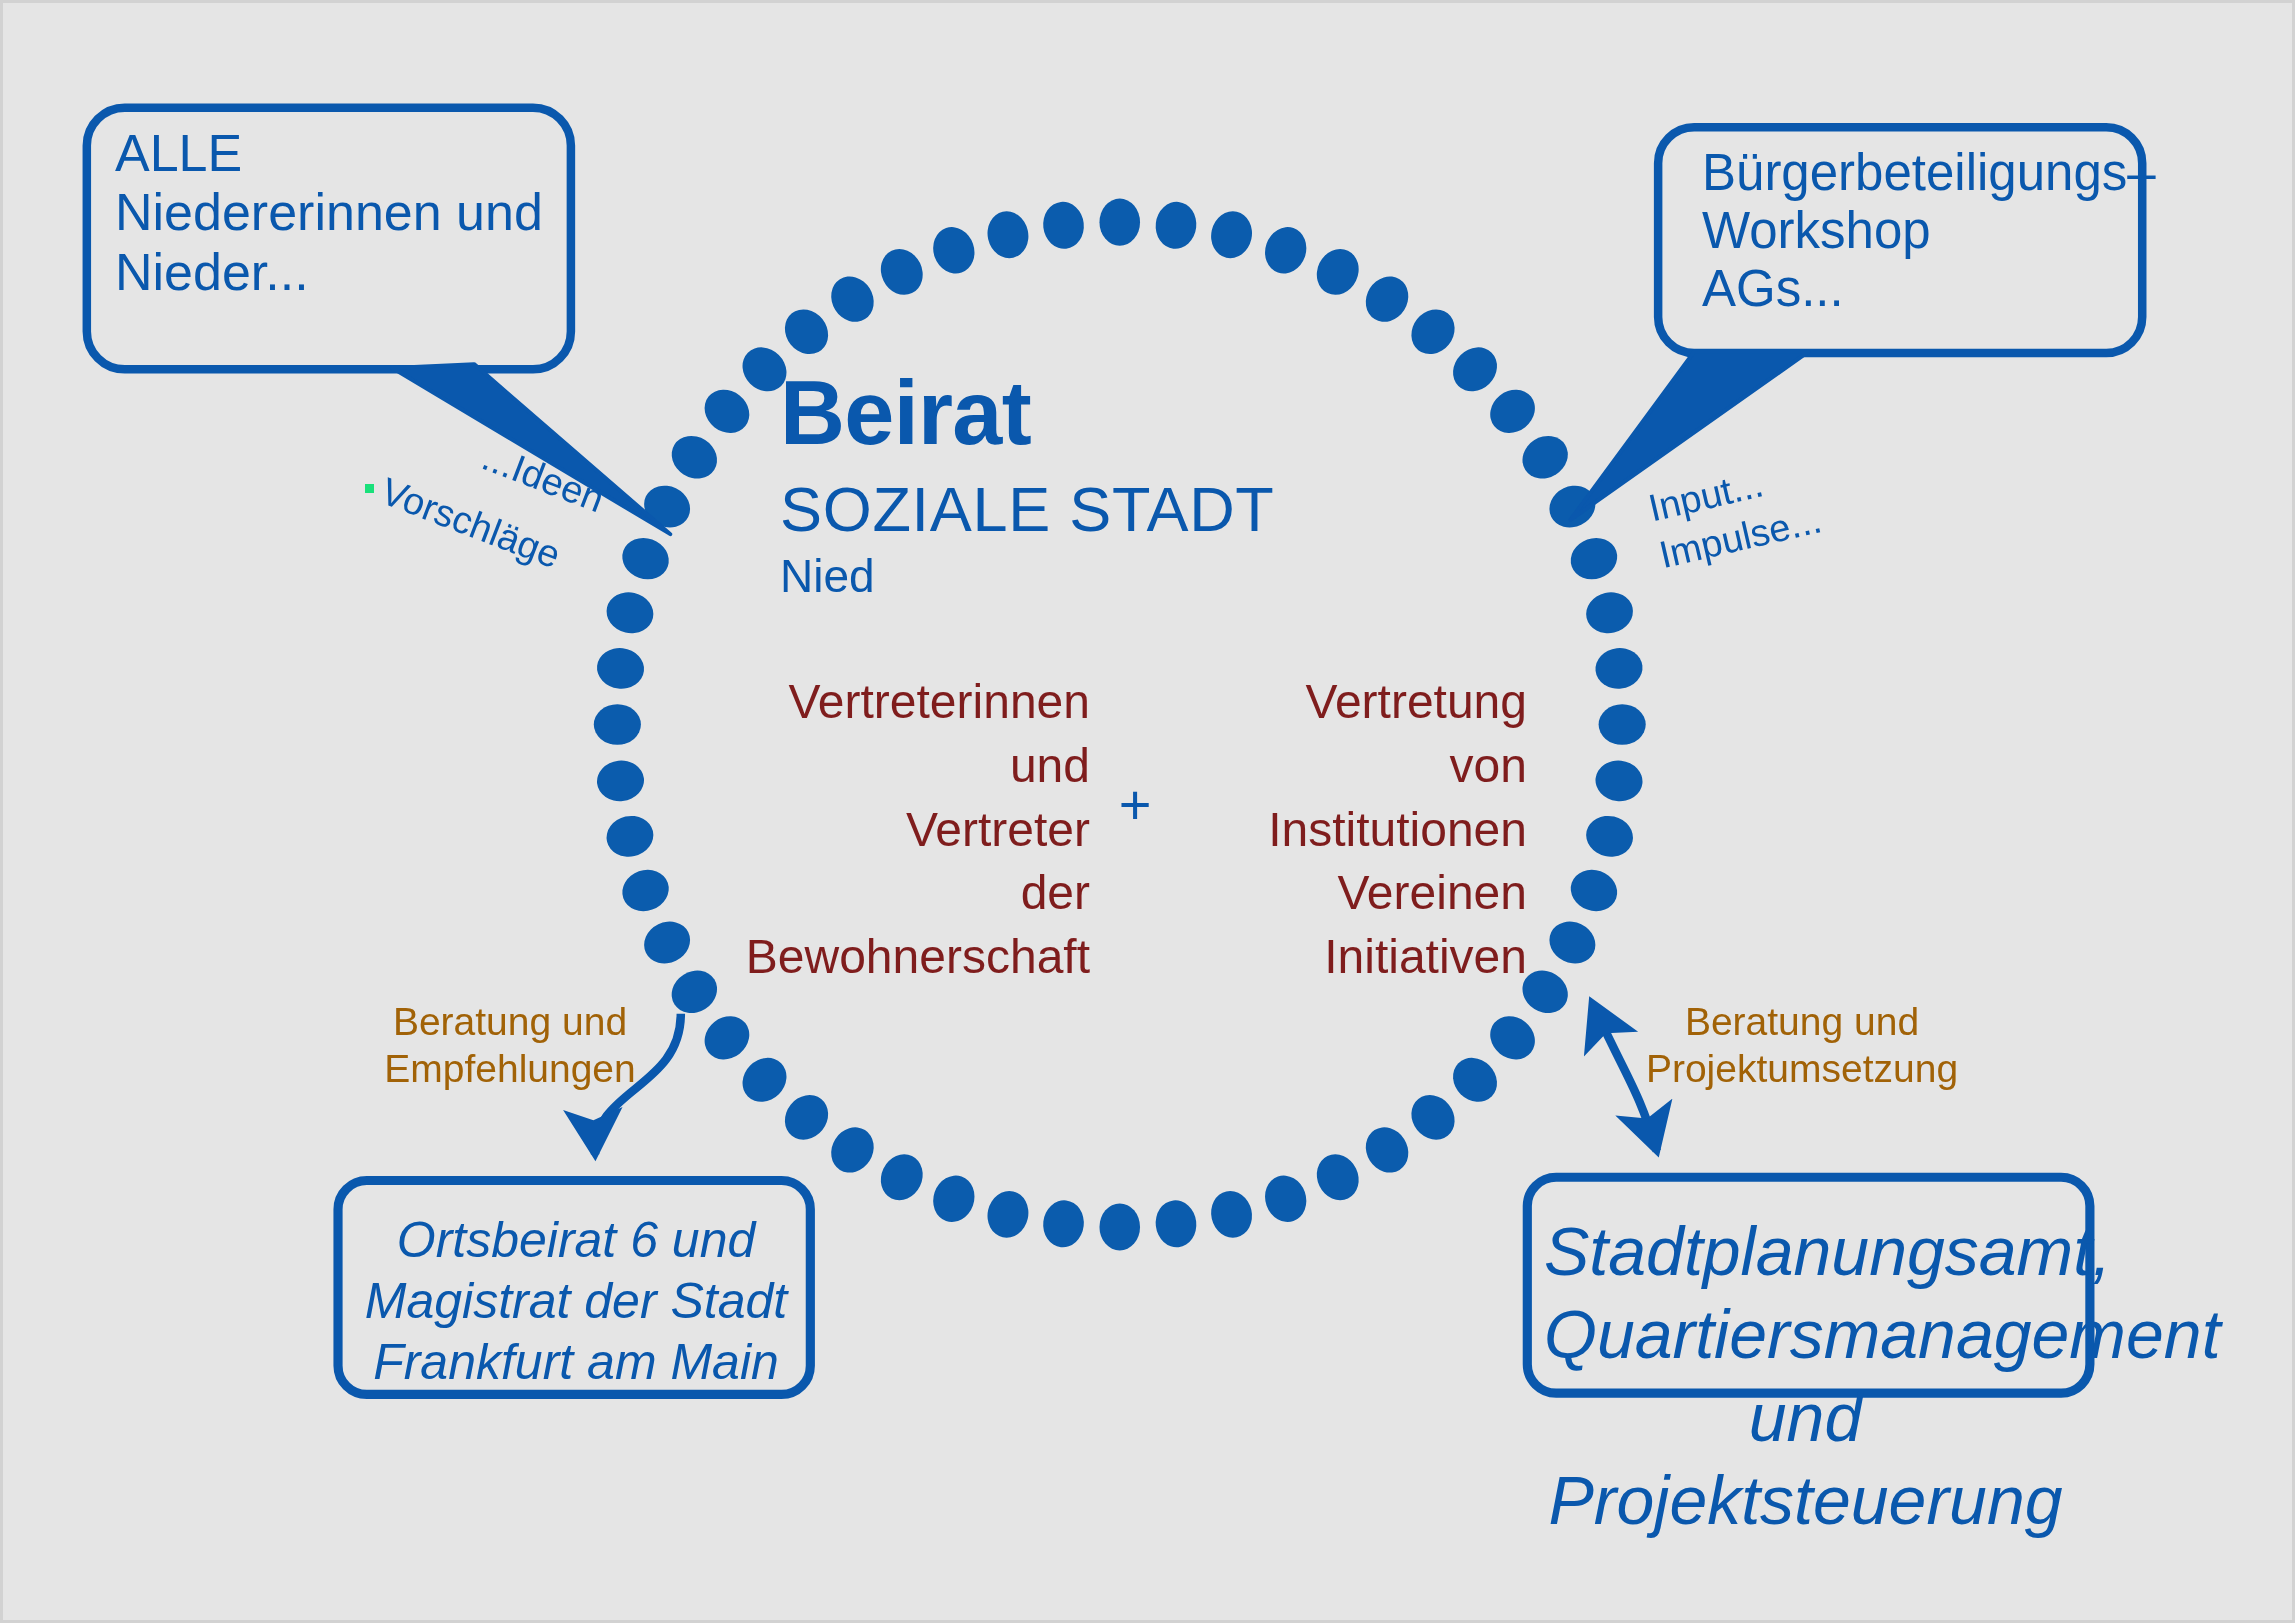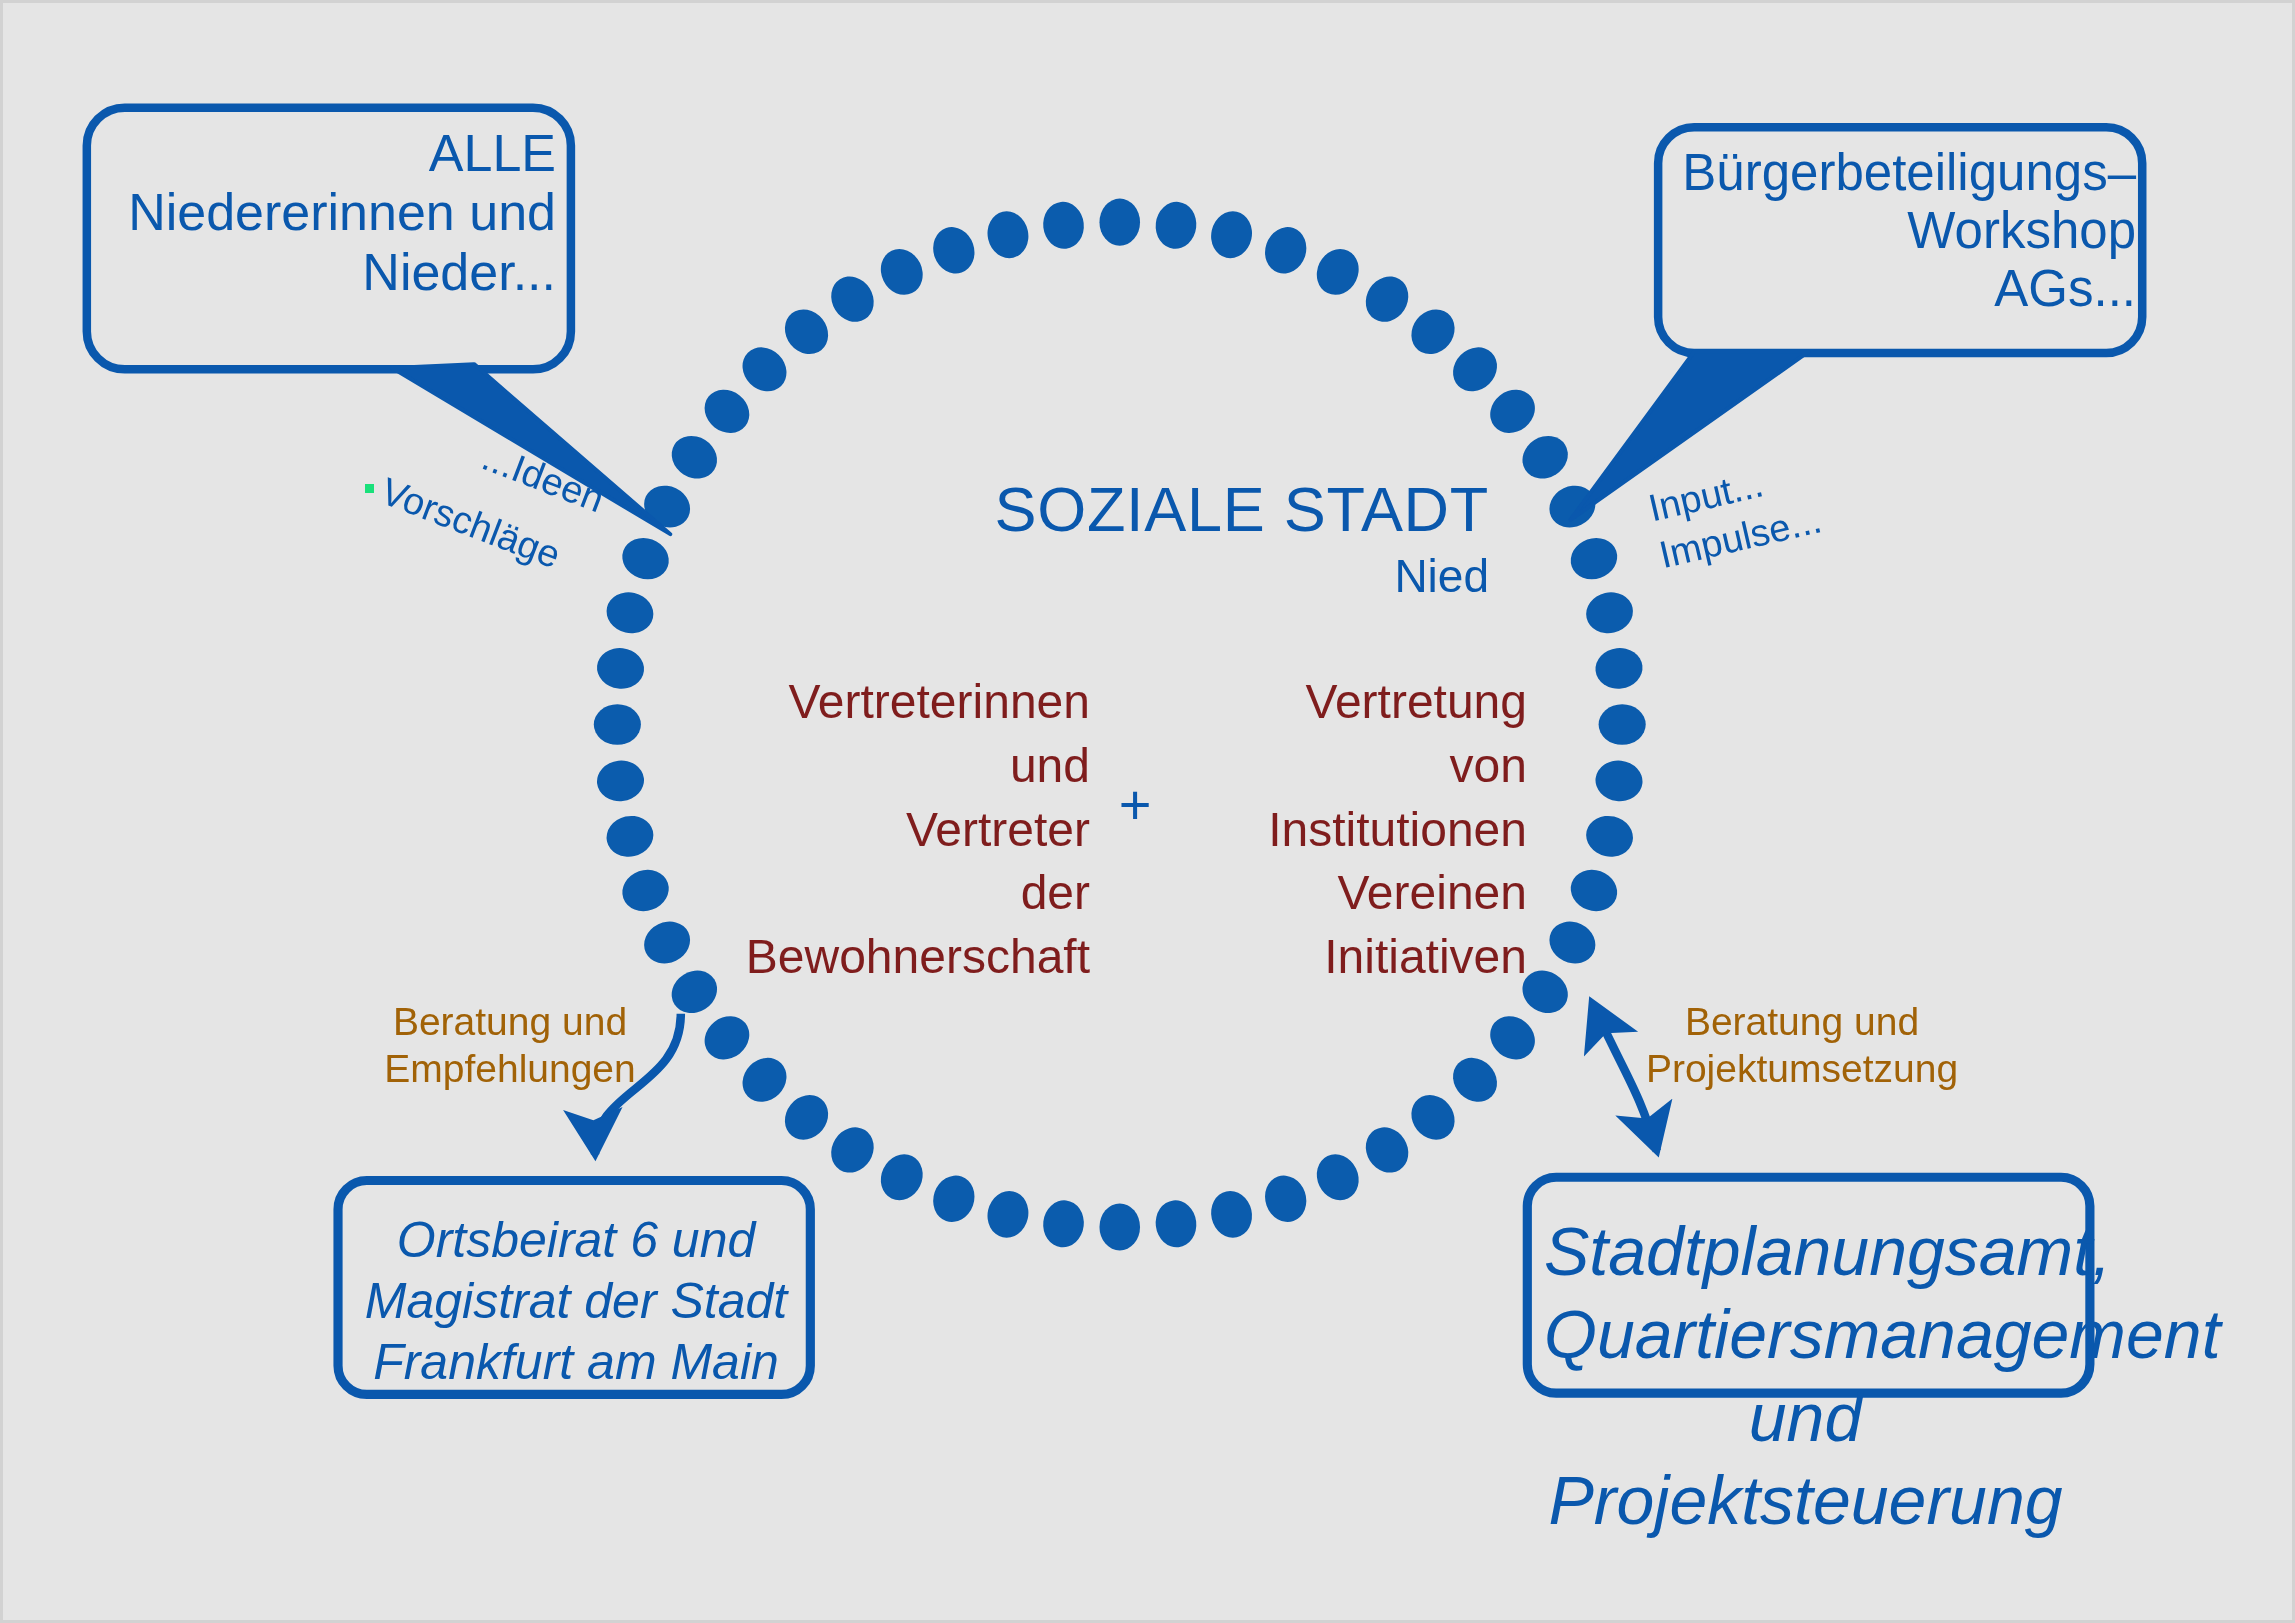--- a/index.html
+++ b/index.html
@@ -21,23 +21,24 @@
     position: absolute;
     left: 0; top: 0;
     width: 2295px;
     height: 1623px;
   }
 
   
   .txt {
     position: absolute;
     color: #0a58ad;
-    text-align: right;
+    text-align: left;
     line-height: 1.12;
     white-space: pre-line;
+    padding-left: 24px;
   }
 
   
   #bubble-left-text {
     left: 88px; top: 121px;
     width: 465px;
     font-size: 52px;
     line-height: 1.14;
   }
   #bubble-right-text {
@@ -264,20 +265,21 @@
 Workshop
 AGs...</div>
 
   <div class="rot-label" id="label-ideen">...Ideen</div>
   <div class="rot-label" id="label-vorschlaege">Vorschläge</div>
   <div class="green-dot"></div>
 
   <div class="rot-label" id="label-input">Input...
 Impulse...</div>
 
+  <div class="txt" id="beirat-title">Beirat</div>
   <div class="txt" id="beirat-sub1">SOZIALE STADT</div>
   <div class="txt" id="beirat-sub2">Nied</div>
 
   <div class="col" id="col-left">Vertreterinnen
 und
 Vertreter
 der
 Bewohnerschaft</div>
   <div id="plus-sign">+</div>
   <div class="col" id="col-right">Vertretung

